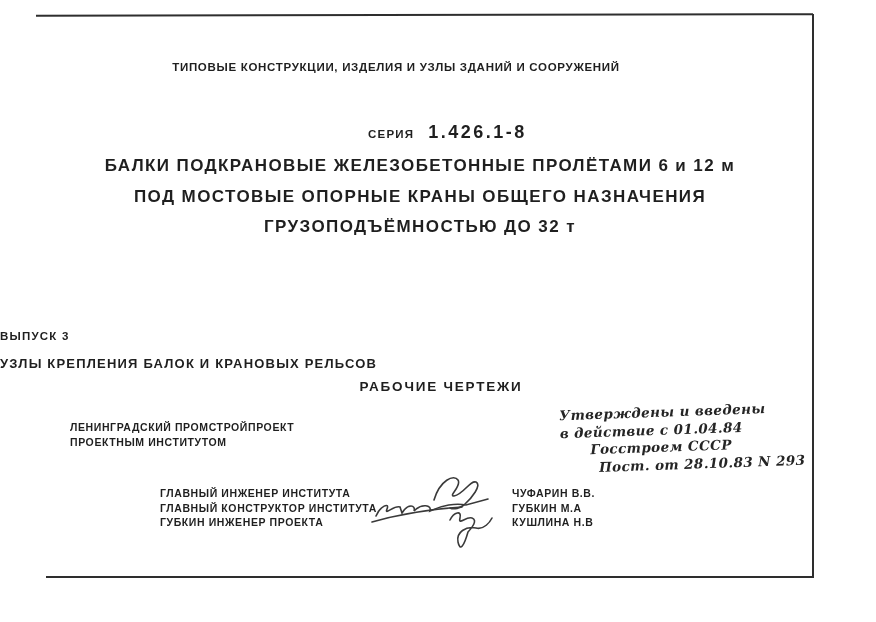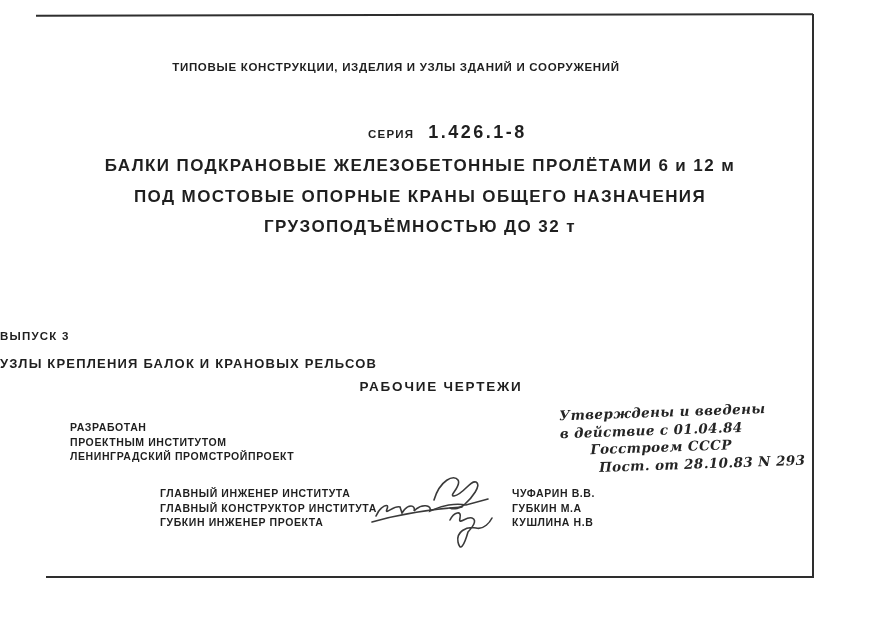--- a/index.html
+++ b/index.html
@@ -156,23 +156,22 @@
     <div>БАЛКИ ПОДКРАНОВЫЕ ЖЕЛЕЗОБЕТОННЫЕ ПРОЛЁТАМИ 6 и 12 м</div>
     <div>ПОД МОСТОВЫЕ ОПОРНЫЕ КРАНЫ ОБЩЕГО НАЗНАЧЕНИЯ</div>
     <div>ГРУЗОПОДЪЁМНОСТЬЮ ДО 32 т</div>
   </div>
 
   <div class="caps issue-line">ВЫПУСК 3</div>
   <div class="caps subtitle-line">УЗЛЫ КРЕПЛЕНИЯ БАЛОК И КРАНОВЫХ РЕЛЬСОВ</div>
   <div class="caps doctype-line">РАБОЧИЕ ЧЕРТЕЖИ</div>
 
   <div class="developed-block">
-    <div>РАЗРАБОТАН</div>
+    <div>ЛЕНИНГРАДСКИЙ ПРОМСТРОЙПРОЕКТ</div>
     <div>ПРОЕКТНЫМ ИНСТИТУТОМ</div>
-    <div>ЛЕНИНГРАДСКИЙ ПРОМСТРОЙПРОЕКТ</div>
   </div>
 
   <div class="approval-block">
     <div>Утверждены и введены</div>
     <div>в действие с 01.04.84</div>
     <div class="approval-indent-1">Госстроем СССР</div>
     <div class="approval-indent-2">Пост. от 28.10.83 N 293</div>
   </div>
 
   <div class="roles-block">

